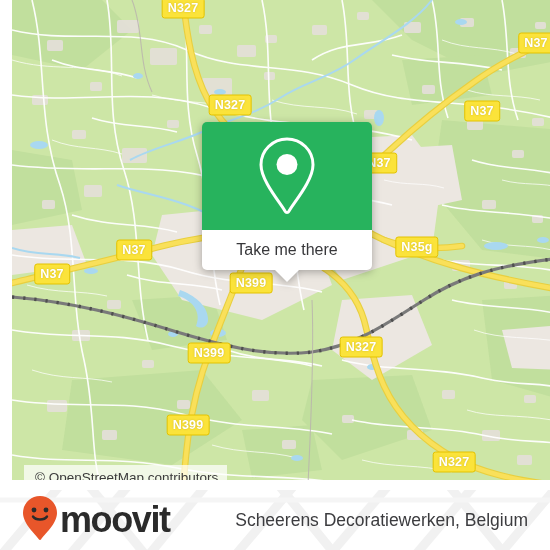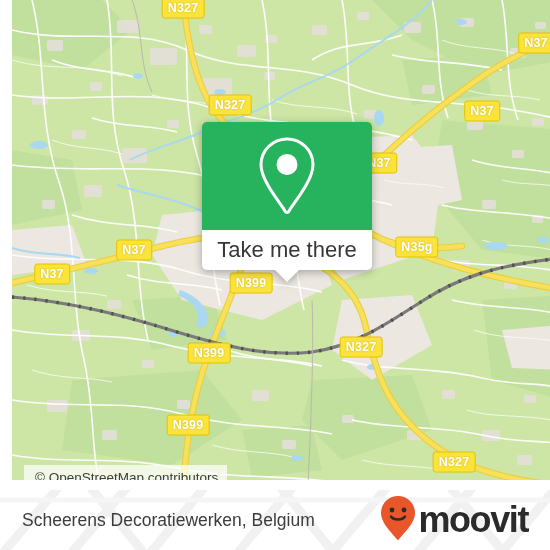--- a/index.html
+++ b/index.html
@@ -93,21 +93,21 @@
   #popup-pin svg { display: block; }
   #popup-label {
     background: #ffffff;
     height: 40px;
     border-radius: 0 0 5px 5px;
     display: flex;
     align-items: center;
     justify-content: center;
     color: #37373a;
     font-family: "Liberation Sans", sans-serif;
-    font-size: 22px;
+    font-size: 16px;
     cursor: pointer;
   }
   #popup-tail {
     position: absolute;
     left: 50%;
     bottom: -12px;
     margin-left: -13px;
     width: 0; height: 0;
     border-left: 13px solid transparent;
     border-right: 13px solid transparent;
@@ -402,28 +402,28 @@
         <path d="M250,-10 L360,125"></path>
         <path d="M420,-10 L530,125"></path>
       </g>
       <g stroke="#f5f5f5" stroke-width="5" fill="none">
         <path d="M-10,40 L560,40"></path>
         <path d="M-10,95 L560,95"></path>
       </g>
     </svg>
 
     <div id="footer-inner">
-      <div id="place-title">Scheerens Decoratiewerken, Belgium</div>
       <div id="moovit-logo">
         <span>
           <svg width="36" height="46" viewBox="0 0 36 46" aria-hidden="true">
             <path d="M18 1 C8.6 1 1 8.6 1 18 C1 29 14 39.5 16.8 44.2 C17.4 45.2 18.6 45.2 19.2 44.2 C22 39.5 35 29 35 18 C35 8.6 27.4 1 18 1 Z" fill="#e8562a"></path>
             <circle cx="12" cy="15" r="2.4" fill="#2b2b2b"></circle>
             <circle cx="24" cy="15" r="2.4" fill="#2b2b2b"></circle>
             <path d="M11 21.5 C13.6 25.5 22.4 25.5 25 21.5" stroke="#2b2b2b" stroke-width="2.4" fill="none" stroke-linecap="round"></path>
           </svg>
         </span>
         <span id="moovit-wordmark">moovit</span>
       </div>
+      <div id="place-title">Scheerens Decoratiewerken, Belgium</div>
     </div>
   </div>
 
 </div>
 
 </body></html>

